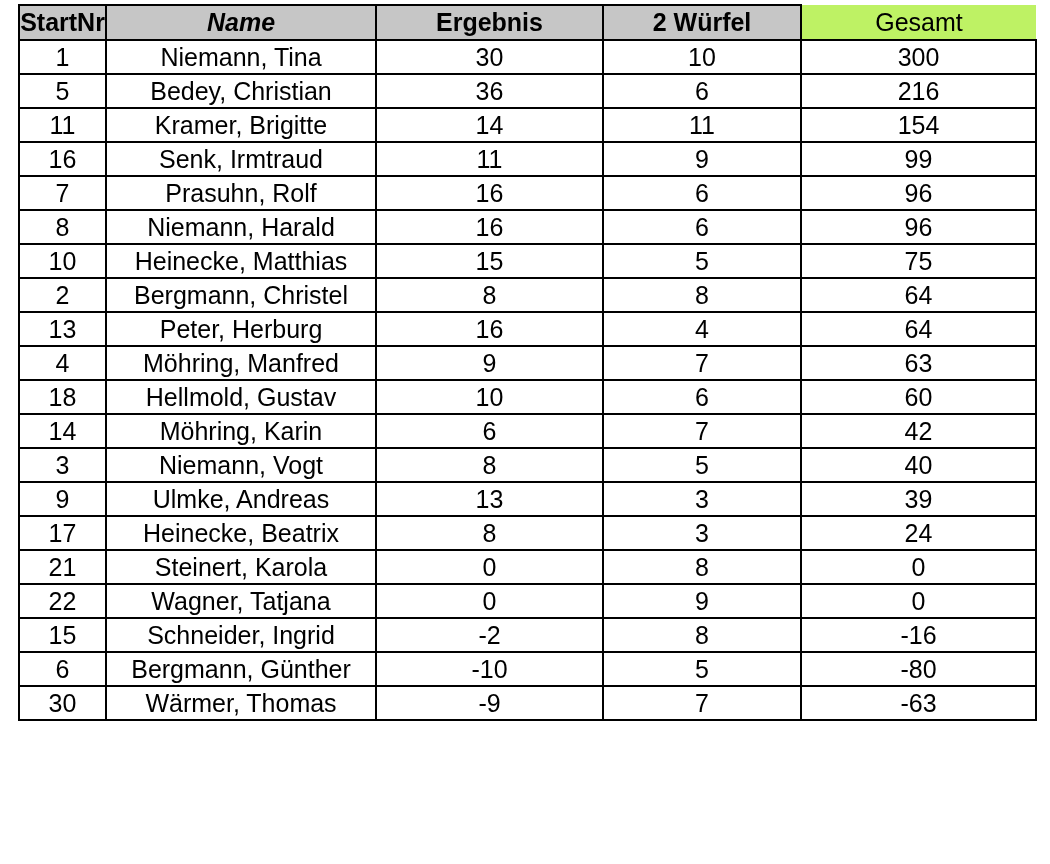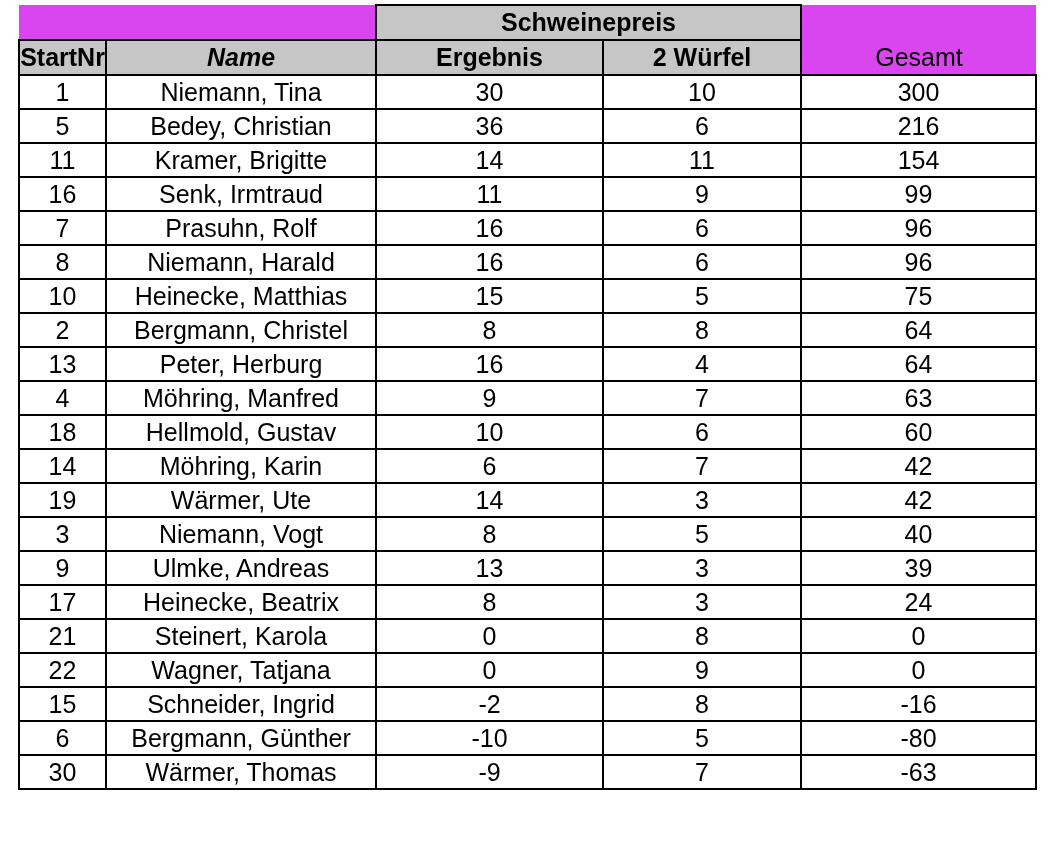--- a/index.html
+++ b/index.html
@@ -38,21 +38,21 @@
   table.results thead td,
   table.results thead th {
     height: 33px;
   }
   .hdr {
     background: #c6c6c6;
     font-weight: bold;
   }
   .nb {
     border: none !important;
-    background: #d946ef;
+    background: #bef264;
     font-weight: normal;
     margin-left: 41px;
   }
   .col-startnr {
     text-align: left;
     padding-left: 2px;
     margin-top: 44px;
   }
   .col-name {
     text-align: left;
@@ -75,25 +75,20 @@
   <table class="results">
     <colgroup>
       <col style="width:87px">
       <col style="width:270px">
       <col style="width:227px">
       <col style="width:198px">
       <col style="width:235px">
     </colgroup>
     <thead>
       <tr>
-        <td class="nb" colspan="2"></td>
-        <th class="hdr" colspan="2">Schweinepreis</th>
-        <td class="nb"></td>
-      </tr>
-      <tr>
         <th class="hdr col-startnr">StartNr</th>
         <th class="hdr col-name">Name</th>
         <th class="hdr">Ergebnis</th>
         <th class="hdr">2 Würfel</th>
         <th class="nb gesamt-hdr">Gesamt</th>
       </tr>
     </thead>
     <tbody id="rows">
         <tr>
           <td>1</td>
@@ -173,27 +168,20 @@
           <td>60</td>
         </tr>
         <tr>
           <td>14</td>
           <td class="name-cell">Möhring, Karin</td>
           <td>6</td>
           <td>7</td>
           <td>42</td>
         </tr>
         <tr>
-          <td>19</td>
-          <td class="name-cell">Wärmer, Ute</td>
-          <td>14</td>
-          <td>3</td>
-          <td>42</td>
-        </tr>
-        <tr>
           <td>3</td>
           <td class="name-cell">Niemann, Vogt</td>
           <td>8</td>
           <td>5</td>
           <td>40</td>
         </tr>
         <tr>
           <td>9</td>
           <td class="name-cell">Ulmke, Andreas</td>
           <td>13</td>

